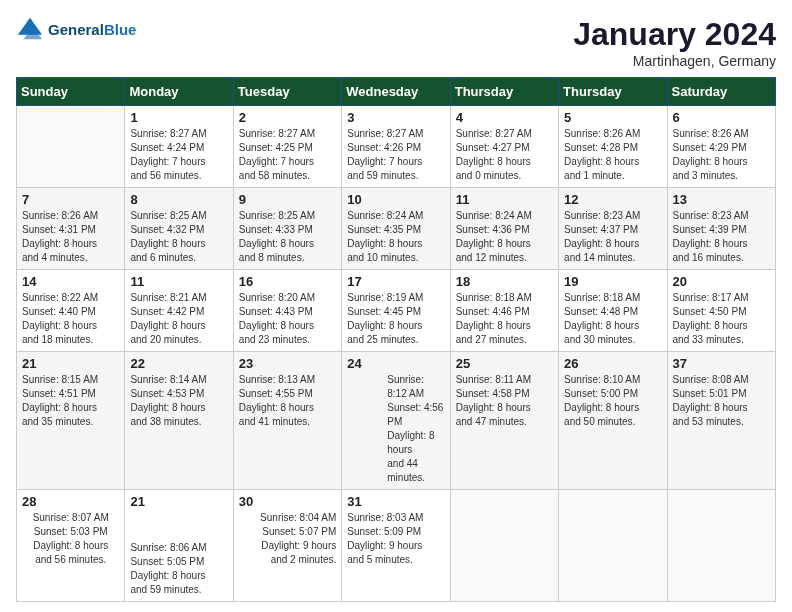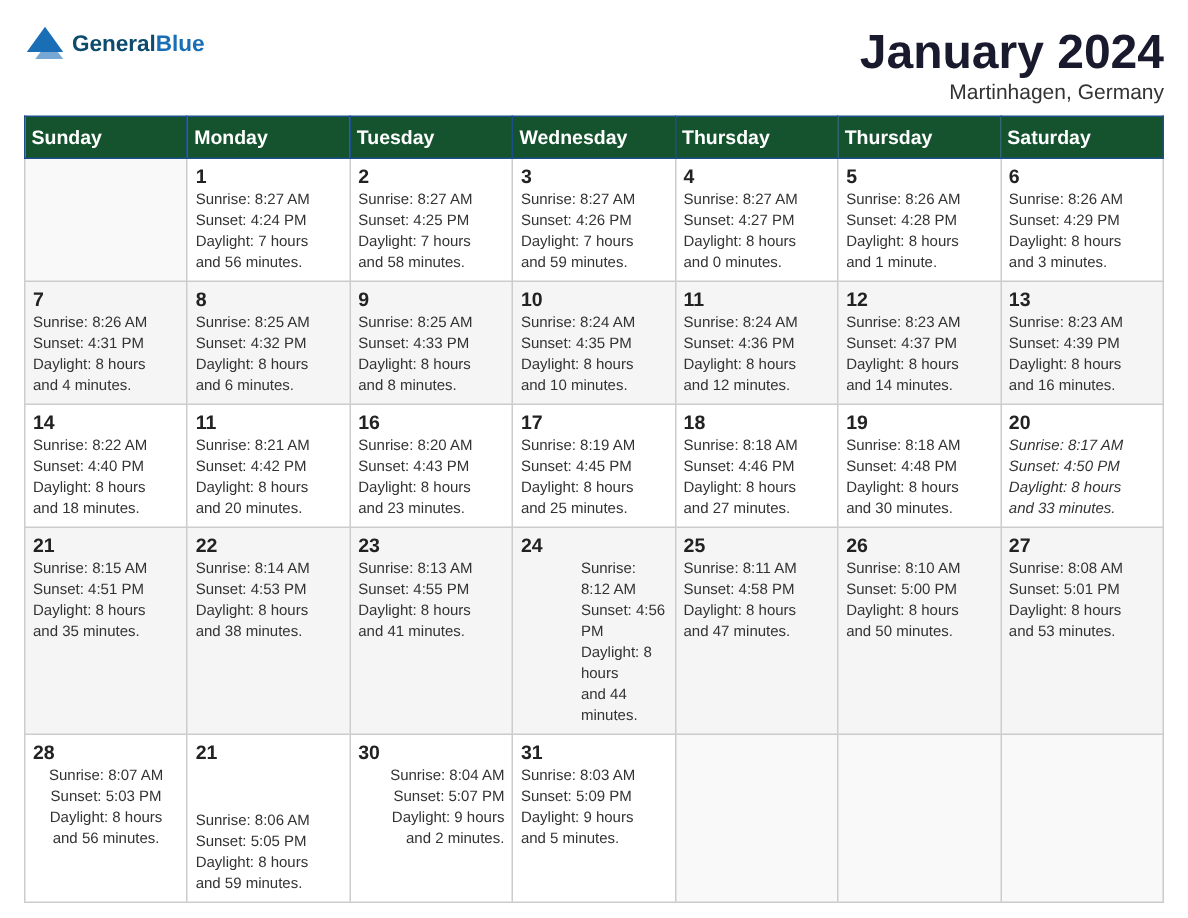--- a/index.html
+++ b/index.html
@@ -246,21 +246,21 @@
         </td>
         <td>
           <span class="day-num">19</span>
           <div class="day-info" style="white-space: pre-line;">Sunrise: 8:18 AM
 Sunset: 4:48 PM
 Daylight: 8 hours
 and 30 minutes.</div>
         </td>
         <td>
           <span class="day-num">20</span>
-          <div class="day-info" style="white-space: pre-line; font-style: italic;">Sunrise: 8:17 AM
+          <div class="day-info" style="white-space: pre-line;">Sunrise: 8:17 AM
 Sunset: 4:50 PM
 Daylight: 8 hours
 and 33 minutes.</div>
         </td>
       </tr>
       <tr class="row-shade">
         <td>
           <span class="day-num">21</span>
           <div class="day-info" style="white-space: pre-line;">Sunrise: 8:15 AM
 Sunset: 4:51 PM
@@ -296,21 +296,21 @@
 and 47 minutes.</div>
         </td>
         <td>
           <span class="day-num">26</span>
           <div class="day-info" style="white-space: pre-line;">Sunrise: 8:10 AM
 Sunset: 5:00 PM
 Daylight: 8 hours
 and 50 minutes.</div>
         </td>
         <td>
-          <span class="day-num">27</span>
+          <span class="day-num">37</span>
           <div class="day-info" style="white-space: pre-line;">Sunrise: 8:08 AM
 Sunset: 5:01 PM
 Daylight: 8 hours
 and 53 minutes.</div>
         </td>
       </tr>
       <tr>
         <td>
           <span class="day-num">28</span>
           <div class="day-info" style="white-space: pre-line; text-align: center;">Sunrise: 8:07 AM

